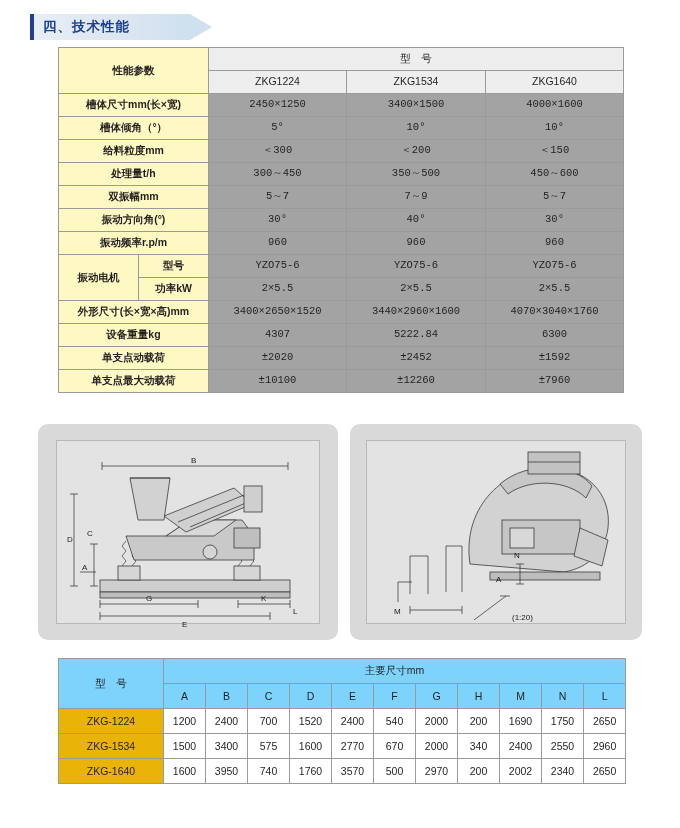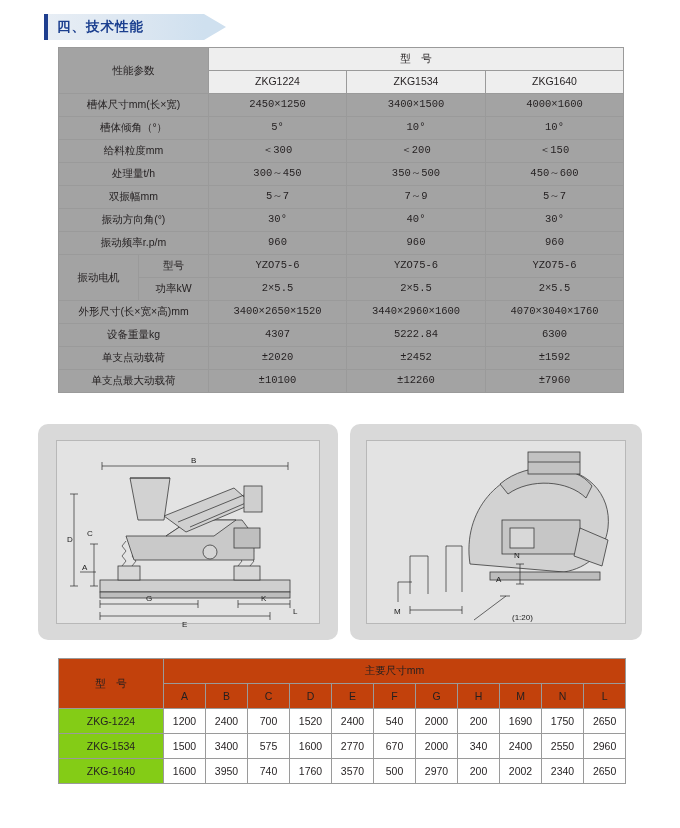--- a/index.html
+++ b/index.html
@@ -12,21 +12,21 @@
   }
   #page {
     position: relative;
     width: 680px; height: 828px;
     overflow: hidden;
   }
 
   
   .section-header {
     position: absolute;
-    left: 44px; top: 14px;
+    left: 30px; top: 14px;
     width: 205px; height: 26px;
     display: flex; align-items: center;
   }
   .section-header-bg {
     position: absolute; left: 0; top: 0;
     width: 160px; height: 26px;
     background: linear-gradient(to right, #e8eef5 0%, #dbe6f1 60%, #cfe0ef 100%);
   }
   .section-header-bar {
     position: absolute; left: 0; top: 0;
@@ -66,22 +66,22 @@
   }
   table.spec td {
     border: 1px solid #9a9a9a;
     text-align: center;
     vertical-align: middle;
     padding: 2px 1px;
     height: 23px;
     line-height: 1.25;
   }
   table.spec td.lbl {
-    background: #a3a3a3;
-    font-weight: normal;
+    background: #fef9c3;
+    font-weight: bold;
   }
   table.spec td.hdr {
     background: #eeeeee;
   }
   table.spec td.val {
     background: #a3a3a3;
     font-family: Liberation Mono, monospace;
   }
   .nowrap { white-space: nowrap; }
 
@@ -132,22 +132,22 @@
     font-size: 10.5px;
     table-layout: fixed;
   }
   table.dim td {
     border: 1px solid #9a9a9a;
     text-align: center;
     vertical-align: middle;
     height: 25px;
     padding: 2px 1px;
   }
-  table.dim td.hdr { background: #c2410c; }
-  table.dim td.model { background: #84cc16; }
+  table.dim td.hdr { background: #7dd3fc; }
+  table.dim td.model { background: #eab308; }
 </style>
 </head>
 <body>
 
 <div id="page">
 
   <div class="section-header">
     <div class="section-header-bg"></div>
     <div class="section-header-bar"></div>
     <div class="section-header-arrow"></div>

